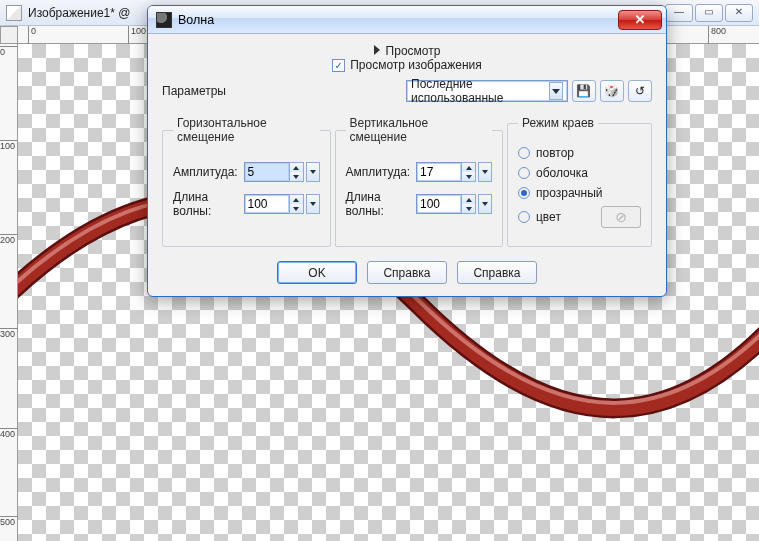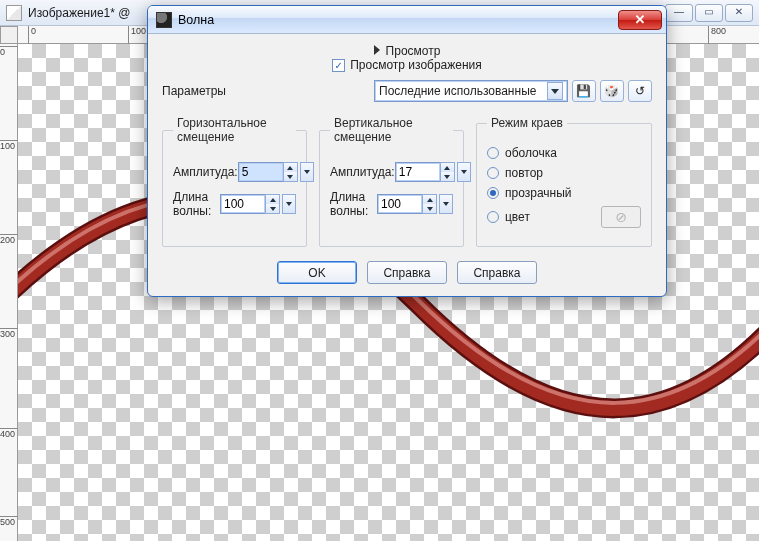--- a/index.html
+++ b/index.html
@@ -77,33 +77,33 @@
   .dlg-close span{ color:#fff; font-weight:bold; font-size:13px; line-height:1; }
 
   .dlg-body { padding: 10px 14px 12px; font-size: 12px; color:#222;}
   .row { display:flex; align-items:center; margin-bottom:8px; }
   .preview-row { justify-content:space-between;flex-direction:column; }
   .tri { display:inline-block; width:0; height:0; border-top:5px solid transparent; border-bottom:5px solid transparent; border-left:6px solid #333; margin-right:6px;}
   .chk { width:13px; height:13px; border:1px solid #6f93c9; background:#fff; margin-right:5px; display:inline-flex; align-items:center; justify-content:center; font-size:10px; color:#2b64b5;}
 
   .param-row { justify-content:space-between; margin-top:6px; margin-bottom:14px;}
   .combo {
-    width:194px; height:22px; border:1px solid #7a99c8; background:#fff;
+    width:162px; height:22px; border:1px solid #7a99c8; background:#fff;
     display:flex; align-items:center; padding:0 4px; font-size:12px;
     box-shadow: inset 0 0 0 1px #b8d0f4;
   }
   .combo .arrow { margin-left:auto; width:16px; height:18px; background:linear-gradient(#f6f9fe,#d6e4f8); border:1px solid #8eabd9; display:flex; align-items:center; justify-content:center;}
   .combo .arrow::after{content:""; width:0;height:0;border-left:4px solid transparent;border-right:4px solid transparent;border-top:5px solid #234;}
   .iconbtn {
     width:24px; height:22px; border:1px solid #98b1d7; border-radius:3px;
     background:linear-gradient(#fefefe,#e7eefb); margin-left:4px;
     display:flex; align-items:center; justify-content:center; font-size:12px;
   }
 
-  .groups { display:flex; gap:12px; }
+  .groups { display:flex; gap:4px; }
   fieldset.grp {
     border:1px solid #c8cdd6; border-radius:2px; padding:10px 10px 12px;
     font-size:12px; min-width:0;
   }
   fieldset.grp legend { padding:0 4px; font-size:12px; color:#2b2b2b;}
   .grp .field { display:flex; align-items:center; margin:8px 0;}
   .grp label { width:74px; }
   .spinwrap { display:flex; align-items:center;}
   .numinput {
     width:46px; height:20px; border:1px solid #7a99c8; background:#fff;
@@ -254,29 +254,29 @@
             <input class="numinput" value="100" style="">
             <div class="spin">
                 <div class="up"></div>
                 <div class="dn"></div>
               </div>
             <div class="minidrop"></div>
           </div>
         </div>
       </fieldset>
 
-      <fieldset class="grp" style="width:176px">
+      <fieldset class="grp" style="width:145px">
         <legend>Режим краев</legend>
         <div class="radio">
             <span class="r"></span>
-            <span>оболочка</span>
+            <span>повтор</span>
           </div>
         <div class="radio">
             <span class="r"></span>
-            <span>повтор</span>
+            <span>оболочка</span>
           </div>
         <div class="radio">
             <span class="r checked"></span>
             <span>прозрачный</span>
           </div>
         <div class="radio">
             <span class="r"></span>
             <span>цвет</span>
           <span class="swatch">
               <span>⊘</span>

